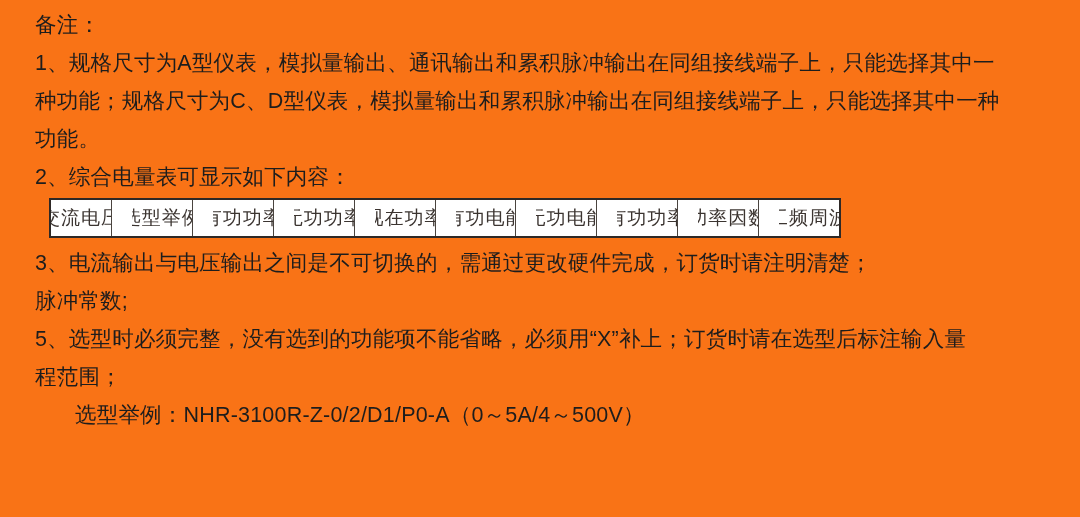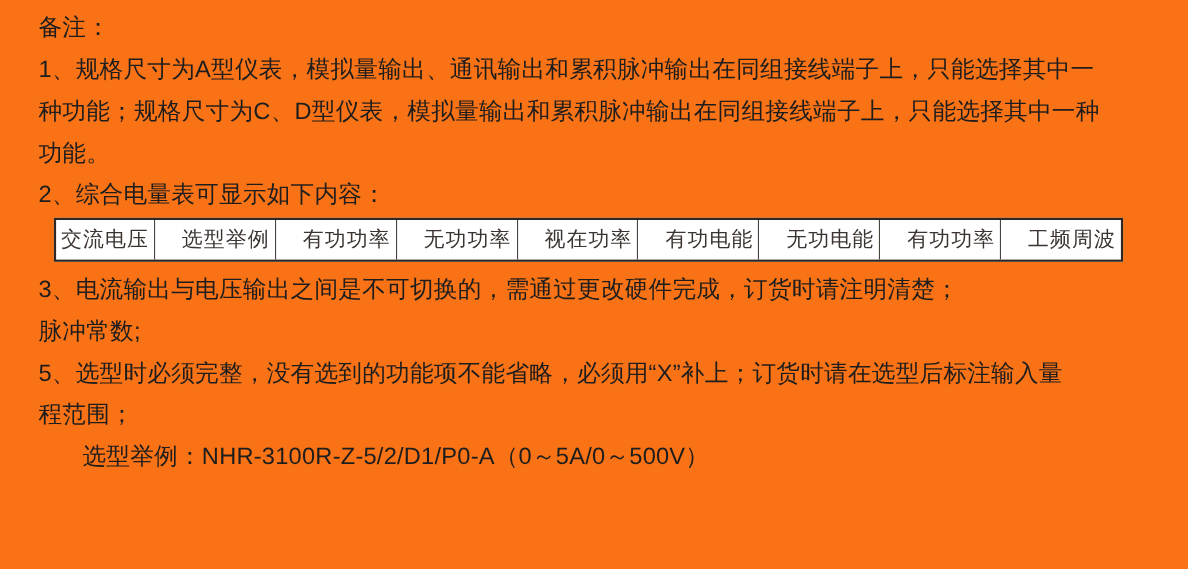--- a/index.html
+++ b/index.html
@@ -17,21 +17,21 @@
     font-size: 21.5px;
     line-height: 38px;
     height: 38px;
     white-space: nowrap;
     font-weight: 500;
     letter-spacing: 0.2px;
   }
   .indented { padding-left: 40px; }
   .meter-table {
     display: flex;
-    width: 972px;
+    width: 792px;
     height: 40px;
     box-sizing: border-box;
     margin: 2px 0 6px 14px;
     border: 2px solid #2e2926;
     background: #ffffff;
     gap: 20px;
   }
   .meter-table .cell {
     flex: 1 1 0;
     display: flex;
@@ -64,26 +64,27 @@
 
     <div class="meter-table">
       <div class="cell">交流电压</div>
       <div class="cell">选型举例</div>
       <div class="cell">有功功率</div>
       <div class="cell">无功功率</div>
       <div class="cell">视在功率</div>
       <div class="cell">有功电能</div>
       <div class="cell">无功电能</div>
       <div class="cell">有功功率</div>
+      <div class="cell">功率因数</div>
       <div class="cell">工频周波</div>
     </div>
 
     <div class="line">3、电流输出与电压输出之间是不可切换的，需通过更改硬件完成，订货时请注明清楚；</div>
 
     <div class="line">脉冲常数;</div>
 
     <div class="line">5、选型时必须完整，没有选到的功能项不能省略，必须用“X”补上；订货时请在选型后标注输入量</div>
     <div class="line">程范围；</div>
 
-    <div class="line indented">选型举例：NHR-3100R-Z-5/2/D1/P0-A（0～5A/0～500V）</div>
+    <div class="line indented">选型举例：NHR-3100R-Z-0/2/D1/P0-A（0～5A/4～500V）</div>
 
   </div>
 </div>
 
 </body></html>

